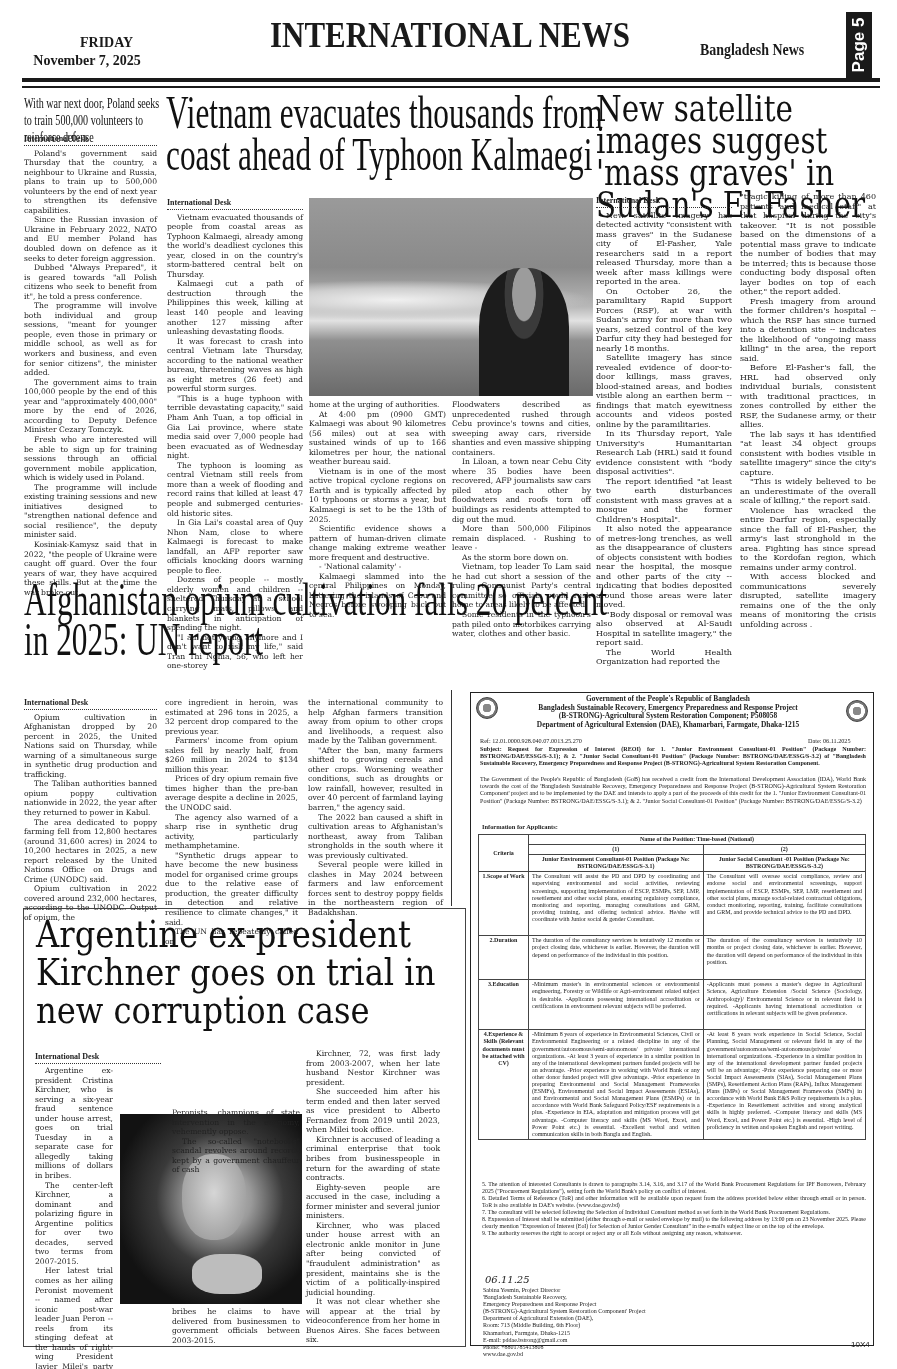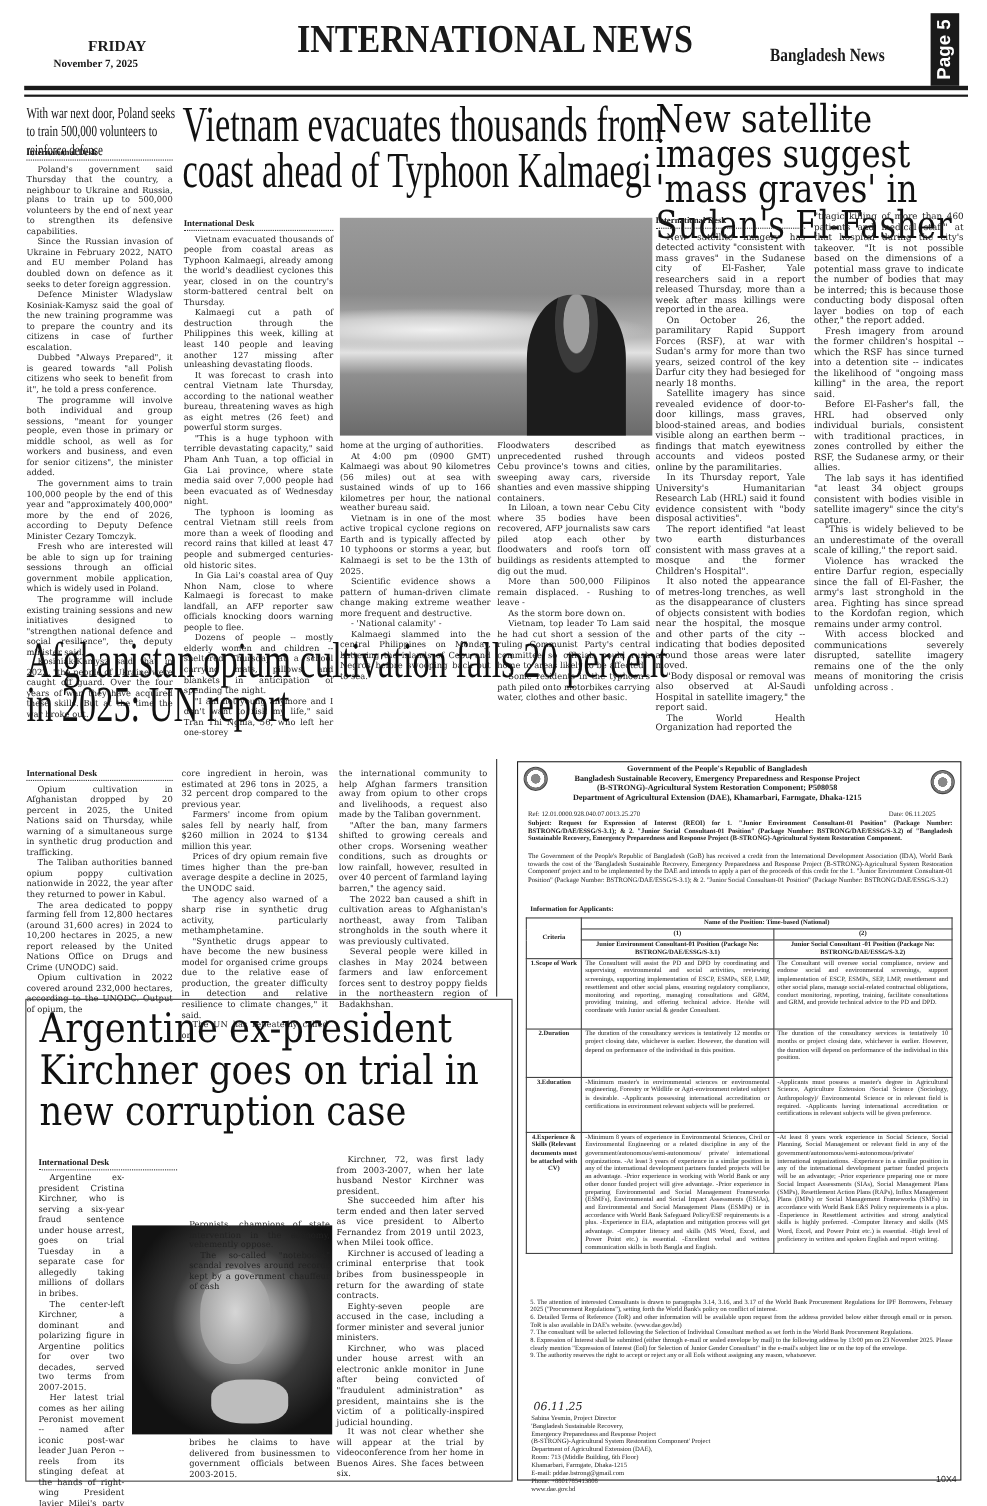--- a/index.html
+++ b/index.html
@@ -7,21 +7,21 @@
 body{position:relative;font-family:"DejaVu Serif",serif;color:#1a1a1a}
 .abs{position:absolute}
 .cond{font-family:"Liberation Serif",serif;transform-origin:0 0;white-space:nowrap}
 .body{font-family:"DejaVu Serif",serif;font-size:7.6px;line-height:9.55px;color:#222;text-align:justify}
 .body p{text-indent:10px}
 .body p.head{text-indent:0}
 .desk{font-family:"Liberation Serif",serif;font-weight:bold;font-size:8px;border-bottom:1.5px dotted #333;padding-bottom:1px;margin-bottom:3px;display:block}
 .col{position:absolute}
 
 #day{left:80px;top:35px;font-family:"Liberation Serif",serif;font-weight:bold;font-size:14px;letter-spacing:0}
-#date{left:32px;top:53px;width:110px;text-align:center;font-family:"Liberation Serif",serif;font-size:10px;font-weight:bold}
+#date{left:32px;top:53px;width:110px;text-align:center;font-family:"Liberation Serif",serif;font-size:14px;font-weight:bold}
 #mast-title{left:270px;top:14px;font-family:"Liberation Serif",serif;font-weight:bold;font-size:36px;transform:scaleX(.86);transform-origin:0 0;white-space:nowrap}
 #paper-name{left:700px;top:40px;font-family:"Liberation Serif",serif;font-weight:bold;font-size:17px;transform:scaleX(.82);transform-origin:0 0;white-space:nowrap}
 #page-tab{left:846px;top:12px;width:26px;height:66px;background:#1a1a1a;color:#fff}
 #page-tab span{position:absolute;left:50%;top:50%;transform:translate(-50%,-50%) rotate(-90deg);font-family:"Liberation Sans",sans-serif;font-weight:bold;font-size:17px;white-space:nowrap}
 .rule1{left:22px;top:78px;width:858px;height:4px;background:#1a1a1a}
 .rule2{left:22px;top:86px;width:858px;height:2px;background:#1a1a1a}
 
 .hl{font-family:"Liberation Serif",serif;color:#111}
 #poland-hl{left:24px;top:95px;font-size:14px;line-height:17px;transform:scaleX(.72);width:190px;white-space:normal}
 #vn-hl{left:166px;top:92px;font-size:46px;line-height:42px;transform:scaleX(.68);width:660px;white-space:normal}
@@ -64,21 +64,20 @@
   </div>
 <div class="abs rule1"></div>
 <div class="abs rule2"></div>
 
 <div class="abs hl cond" id="poland-hl">With war next door, Poland seeks to train 500,000 volunteers to reinforce defense</div>
 <div class="col body" style="left:24px;top:134px;width:133px">
   <span class="desk">International Desk</span>
   <div>
       <p>Poland's government said Thursday that the country, a neighbour to Ukraine and Russia, plans to train up to 500,000 volunteers by the end of next year to strengthen its defensive capabilities.</p>
       <p>Since the Russian invasion of Ukraine in February 2022, NATO and EU member Poland has doubled down on defence as it seeks to deter foreign aggression.</p>
-      <p>Defence Minister Wladyslaw Kosiniak-Kamysz said the goal of the new training programme was to prepare the country and its citizens in case of further escalation.</p>
       <p>Dubbed "Always Prepared", it is geared towards "all Polish citizens who seek to benefit from it", he told a press conference.</p>
       <p>The programme will involve both individual and group sessions, "meant for younger people, even those in primary or middle school, as well as for workers and business, and even for senior citizens", the minister added.</p>
       <p>The government aims to train 100,000 people by the end of this year and "approximately 400,000" more by the end of 2026, according to Deputy Defence Minister Cezary Tomczyk.</p>
       <p>Fresh who are interested will be able to sign up for training sessions through an official government mobile application, which is widely used in Poland.</p>
       <p>The programme will include existing training sessions and new initiatives designed to "strengthen national defence and social resilience", the deputy minister said.</p>
       <p>Kosiniak-Kamysz said that in 2022, "the people of Ukraine were caught off guard. Over the four years of war, they have acquired these skills. But at the time the war broke out.</p>
     </div>
 </div>
 
 <div class="abs hl cond" id="vn-hl">Vietnam evacuates thousands from coast ahead of Typhoon Kalmaegi</div>
@@ -211,21 +210,21 @@
       <p>Eighty-seven people are accused in the case, including a former minister and several junior ministers.</p>
       <p>Kirchner, who was placed under house arrest with an electronic ankle monitor in June after being convicted of "fraudulent administration" as president, maintains she is the victim of a politically-inspired judicial hounding.</p>
       <p>It was not clear whether she will appear at the trial by videoconference from her home in Buenos Aires. She faces between six.</p>
     </div>
 </div>
 
 <div class="abs" id="ad-box"></div>
 <div class="seal" style="left:476px;top:697px"></div>
 <div class="seal" style="left:846px;top:700px"></div>
 <div class="ad">
-  <div class="ad-h" style="top:695px;left:456px;width:392px">
+  <div class="ad-h" style="top:695px;left:472px;width:392px">
     <div>Government of the People's Republic of Bangladesh</div>
     <div>Bangladesh Sustainable Recovery, Emergency Preparedness and Response Project</div>
     <div>(B-STRONG)-Agricultural System Restoration Component; P508058</div>
     <div>Department of Agricultural Extension (DAE), Khamarbari, Farmgate, Dhaka-1215</div>
   </div>
   <div class="ad-t" style="left:480px;top:737px;font-size:6.2px">Ref: 12.01.0000.928.040.07.0013.25.270</div>
   <div class="ad-t" style="left:808px;top:737px;font-size:6.2px">Date: 06.11.2025</div>
   <div class="ad-t" style="left:480px;top:746px;width:386px;font-weight:bold;font-size:6.1px;line-height:7.2px">Subject: Request for Expression of Interest (REOI) for 1. "Junior Environment Consultant-01 Position" (Package Number: BSTRONG/DAE/ESSG/S-3.1); &amp; 2. "Junior Social Consultant-01 Position" (Package Number: BSTRONG/DAE/ESSG/S-3.2) of "Bangladesh Sustainable Recovery, Emergency Preparedness and Response Project (B-STRONG)-Agricultural System Restoration Component.</div>
   <div class="ad-t" style="left:480px;top:776px;width:386px;font-size:6.1px;line-height:7.2px">The Government of the People's Republic of Bangladesh (GoB) has received a credit from the International Development Association (IDA), World Bank towards the cost of the 'Bangladesh Sustainable Recovery, Emergency Preparedness and Response Project (B-STRONG)-Agricultural System Restoration Component' project and to be implemented by the DAE and intends to apply a part of the proceeds of this credit for the 1. "Junior Environment Consultant-01 Position" (Package Number: BSTRONG/DAE/ESSG/S-3.1); &amp; 2. "Junior Social Consultant-01 Position" (Package Number: BSTRONG/DAE/ESSG/S-3.2)</div>
   <div class="ad-t" style="left:482px;top:823px;font-weight:bold;font-size:6.4px">Information for Applicants:</div>

